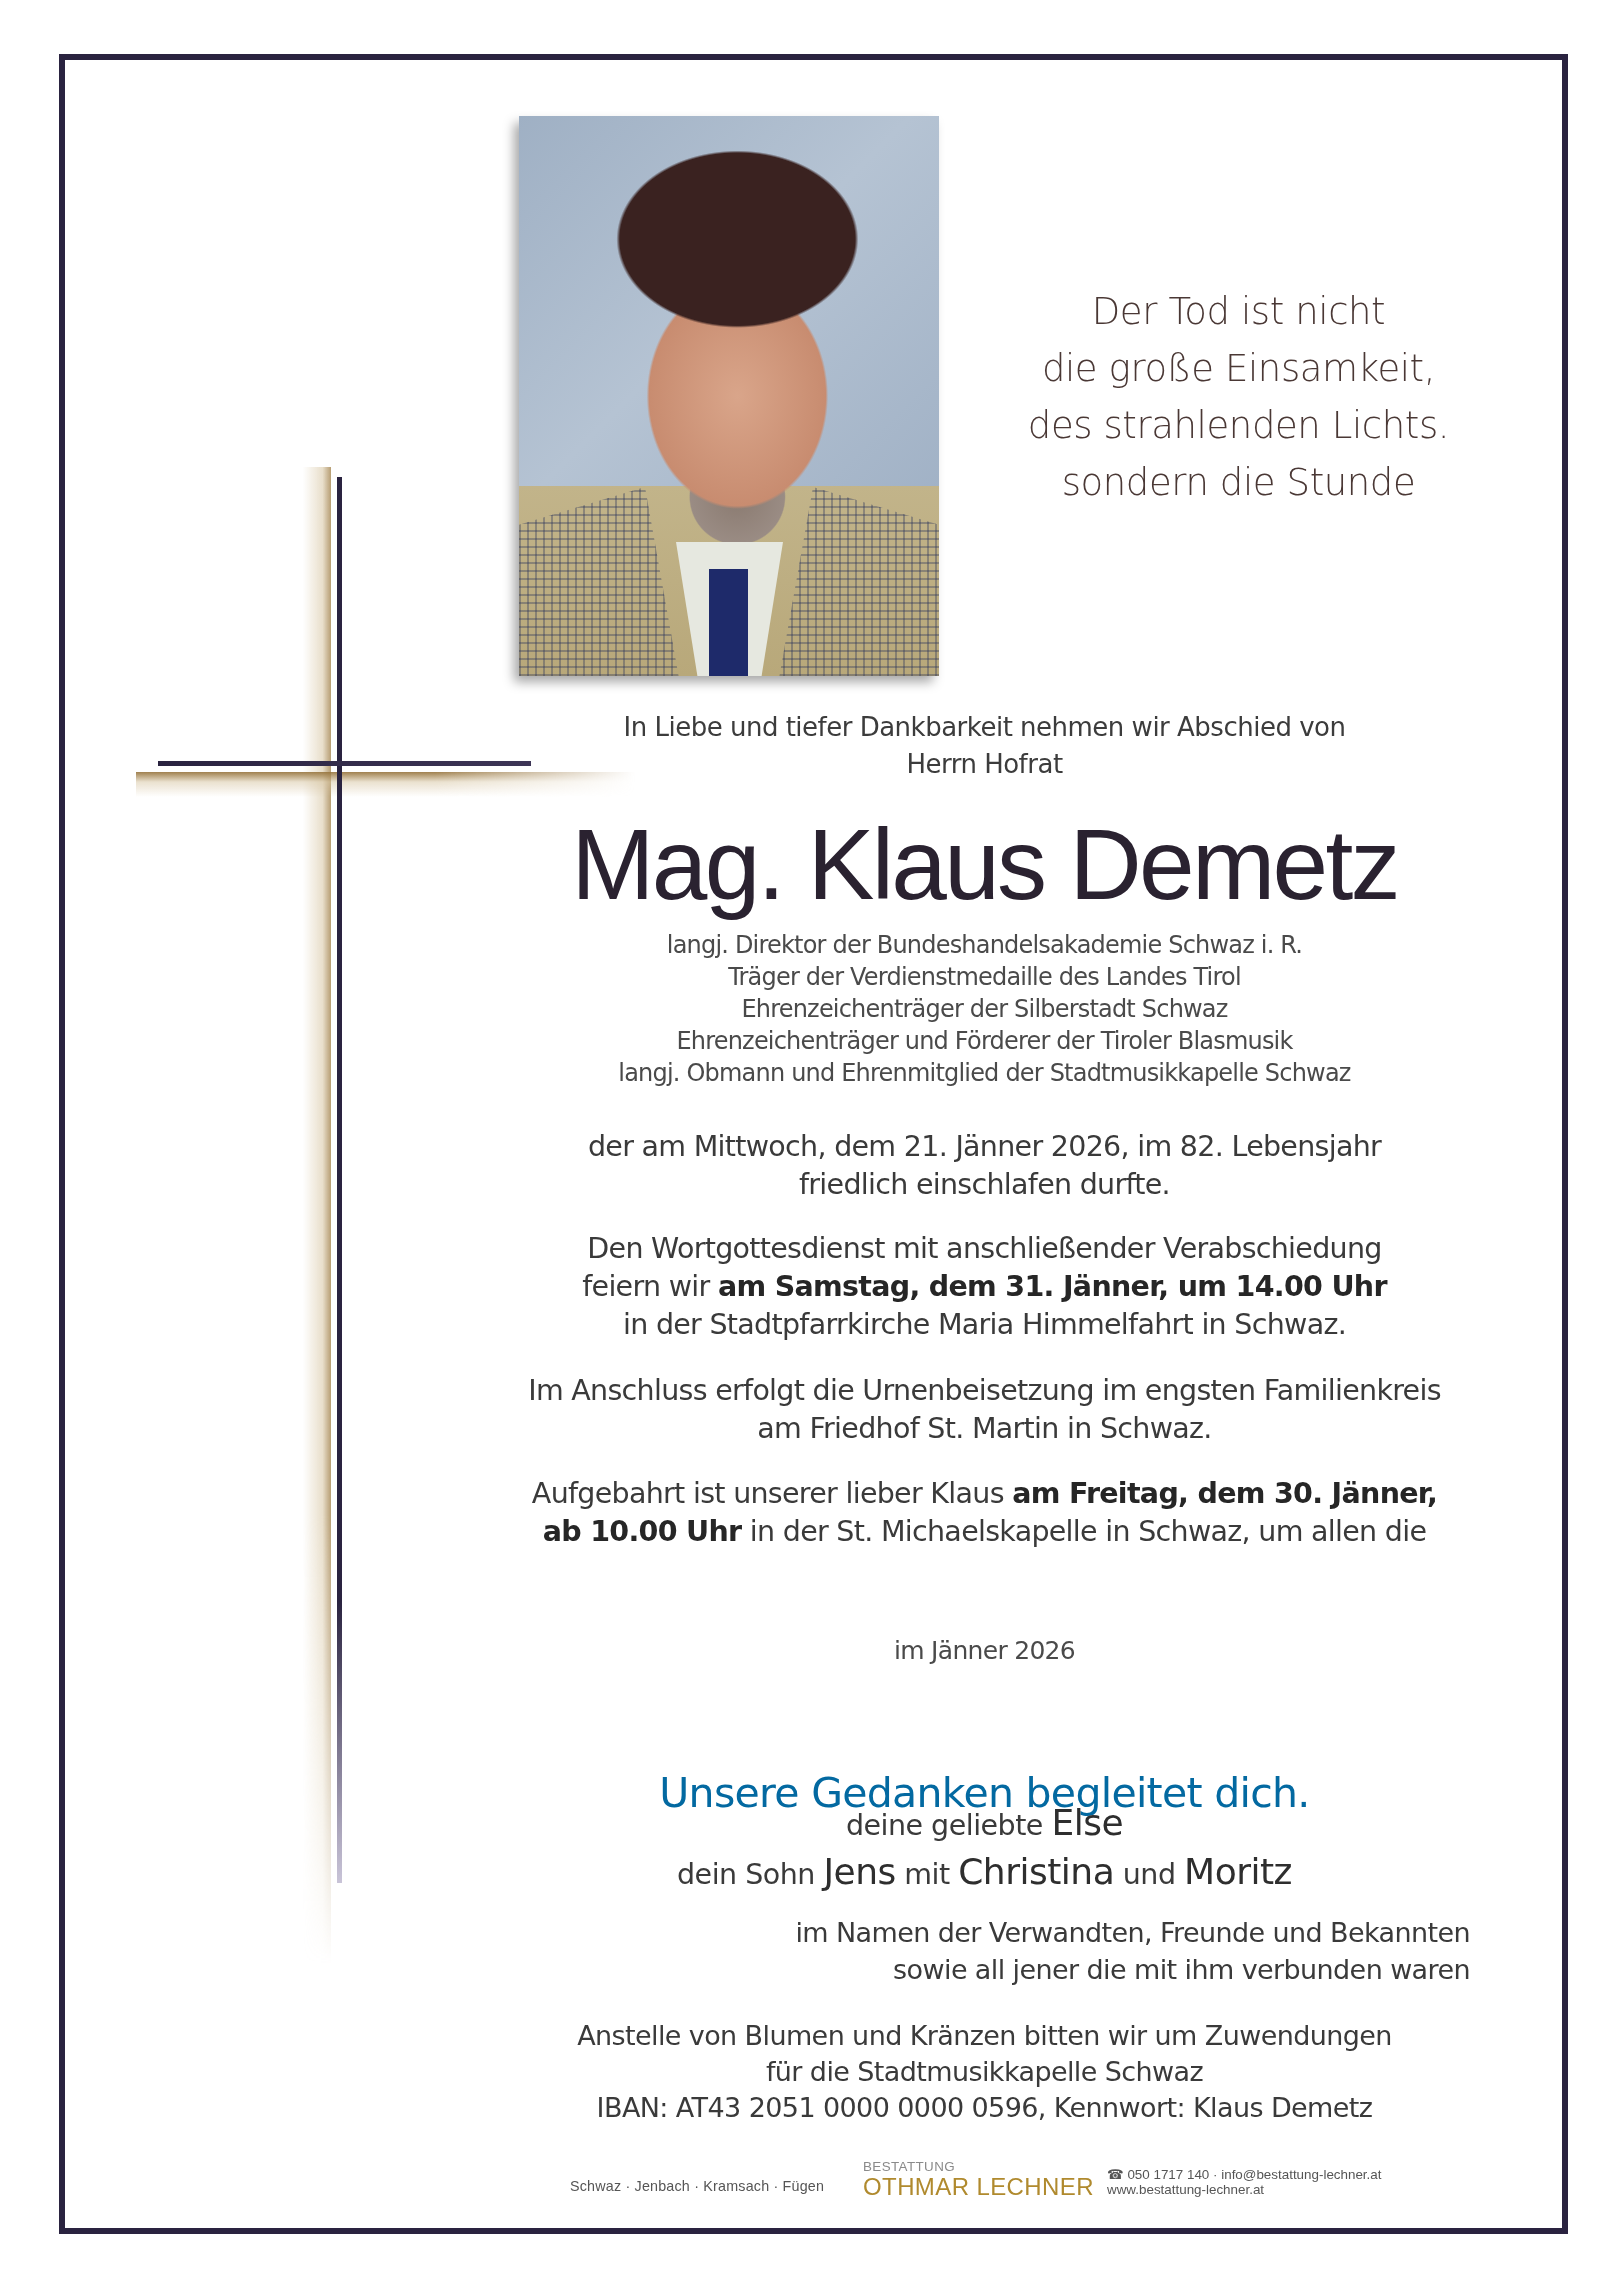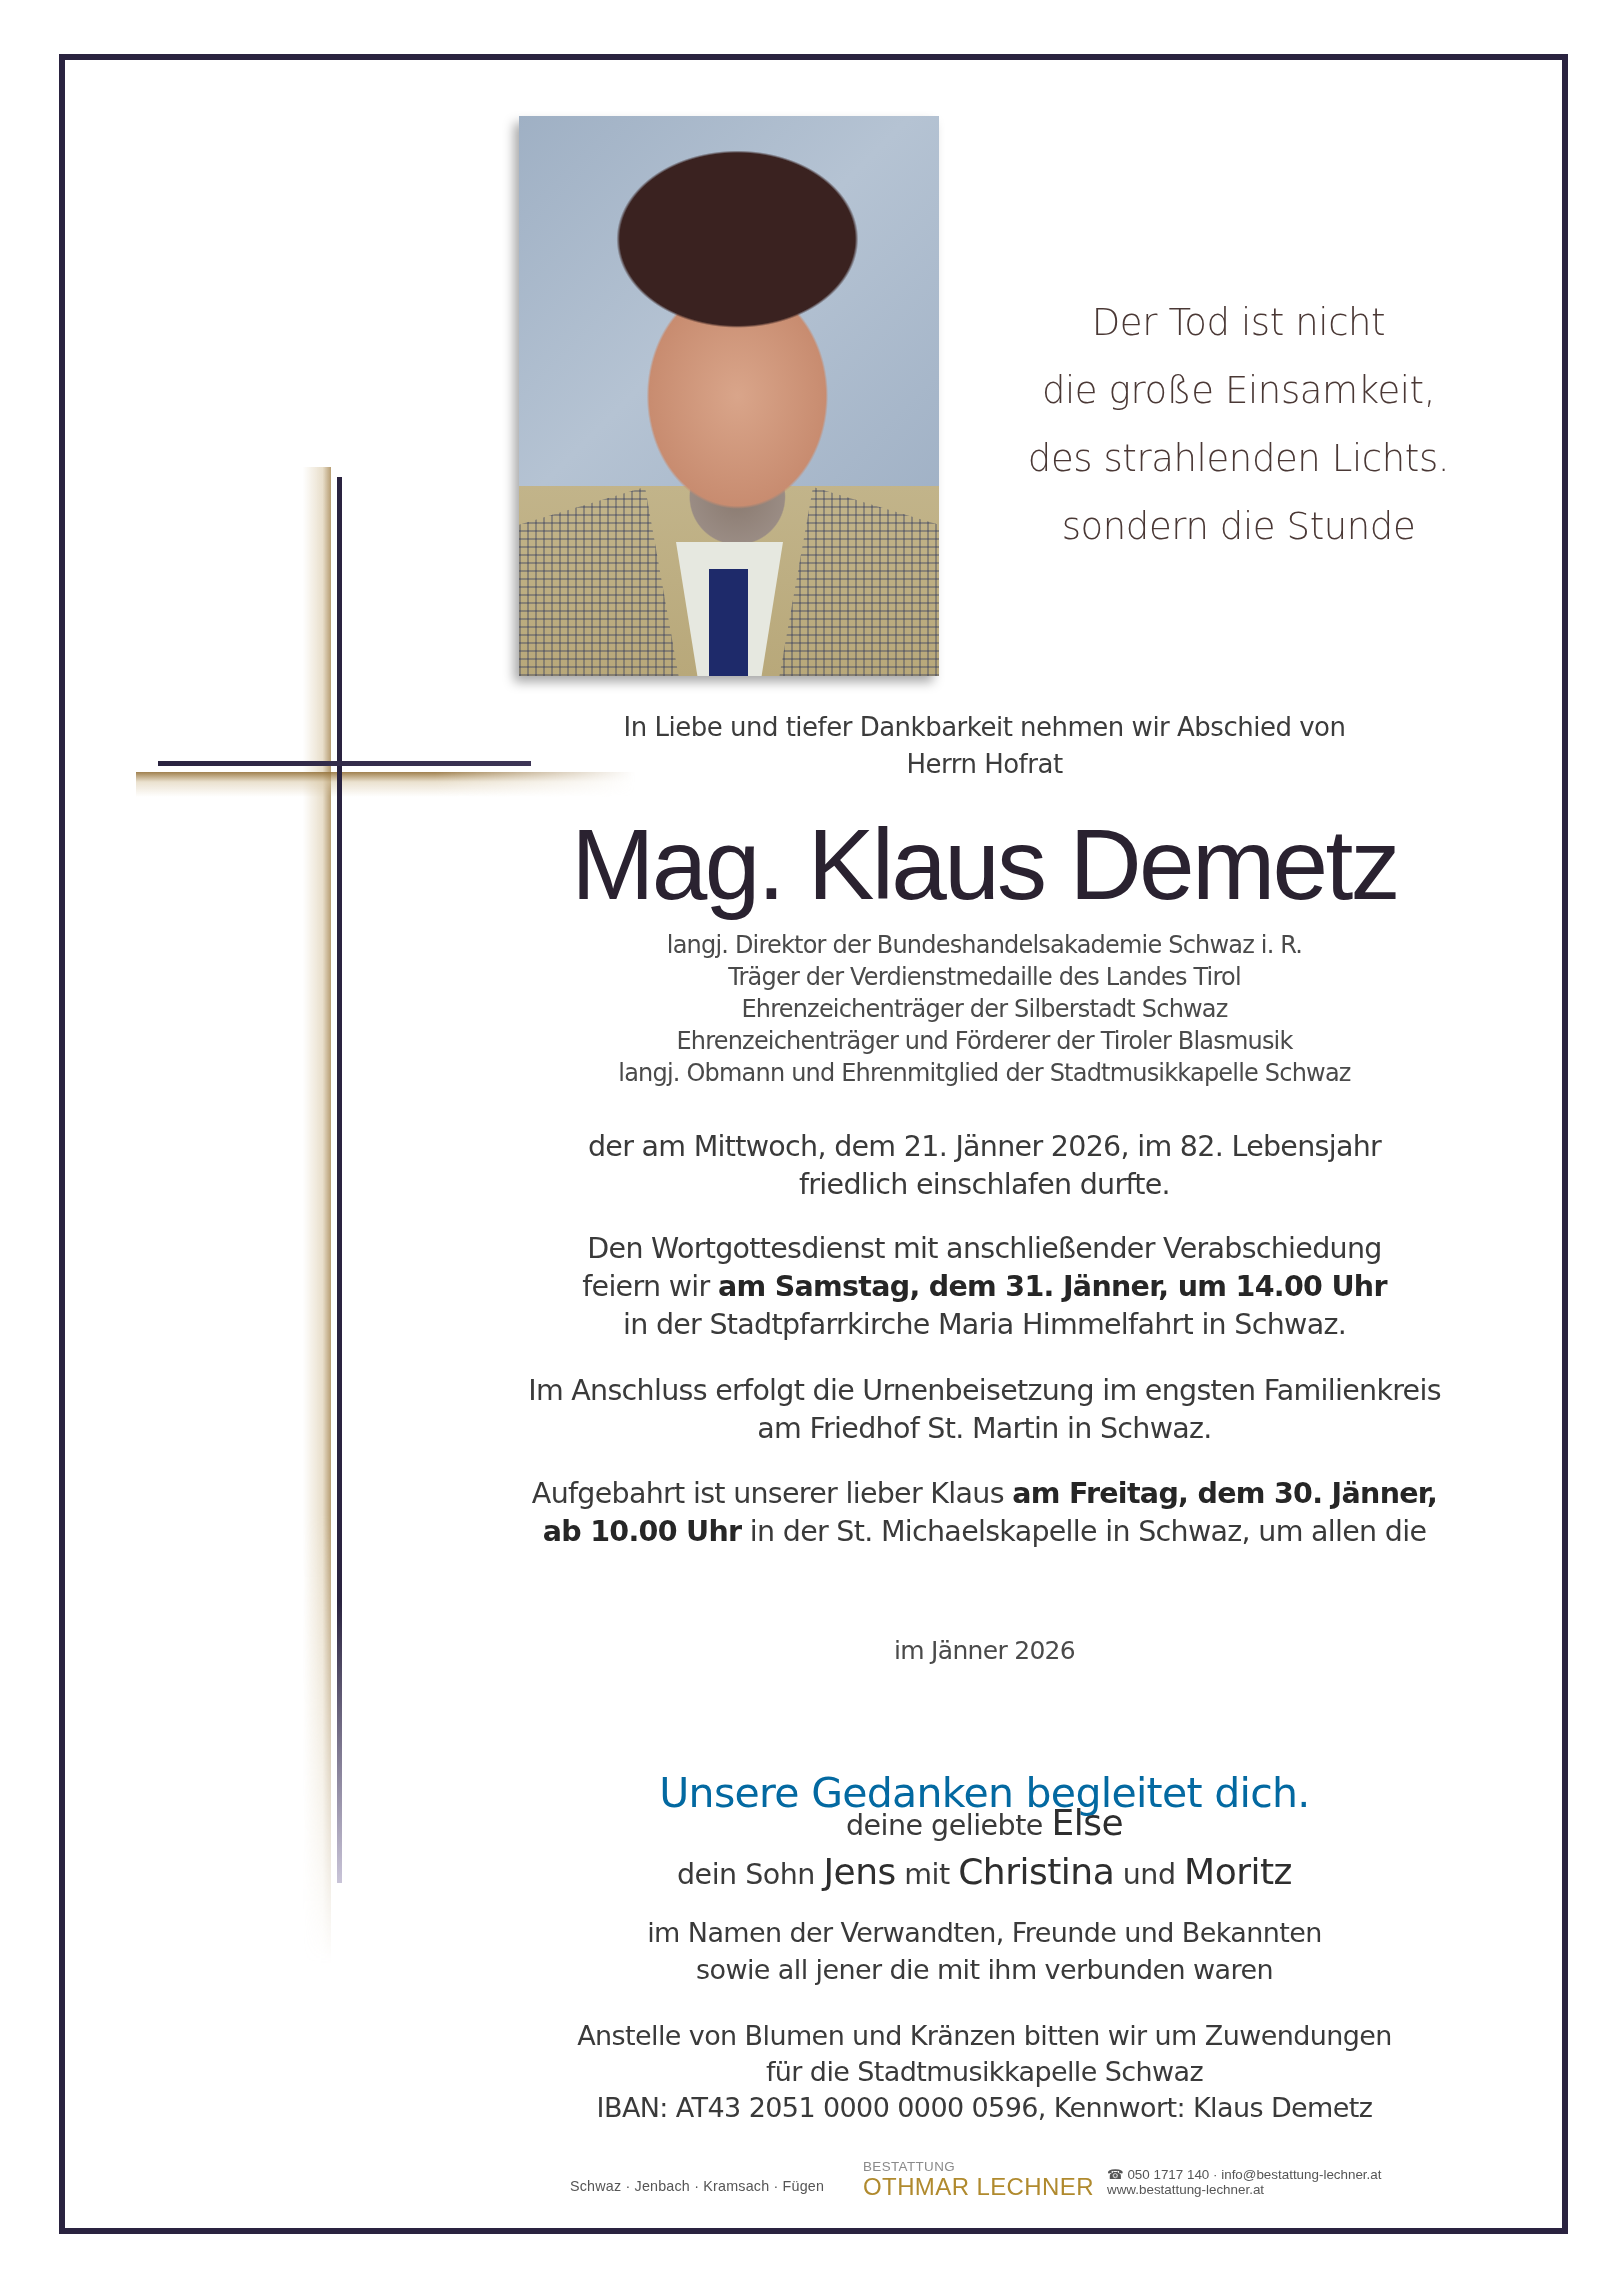--- a/index.html
+++ b/index.html
@@ -35,34 +35,34 @@
            background:#e6e8e0; clip-path:polygon(0 0, 100% 0, 80% 100%, 20% 100%); }
   .photo .jacket-check { position:absolute; left:0; right:0; bottom:0; height:189px;
            background-image:
              repeating-linear-gradient(0deg, rgba(40,50,90,0.35) 0 1.8px, transparent 1.8px 8px),
              repeating-linear-gradient(90deg, rgba(40,50,90,0.35) 0 1.8px, transparent 1.8px 8px);
            clip-path:polygon(0 20%, 30% 0, 38% 100%, 0 100%, 0 20%, 62% 100%, 70% 0, 100% 20%, 100% 100%, 62% 100%); }
   
   .quote { position:absolute; left:998px; top:283px; width:481px; text-align:center;
            color:#4a3835; font-size:37px; line-height:57px; letter-spacing:-0.4px;
            font-family:"DejaVu Sans", sans-serif; font-weight:300; }
-  .quote div { white-space:nowrap;margin-top:11px; }
+  .quote div { white-space:nowrap; }
   
   .col { position:absolute; left:499px; width:971px; text-align:center; }
   .intro { top:709px; color:#3c3c3c; font-size:26px; line-height:37px; letter-spacing:-0.5px; }
   .name { top:806px; color:#2a2230; font-size:100px; line-height:116px; letter-spacing:-2.7px;
           font-family:"Liberation Sans", sans-serif; font-weight:normal; }
   .titles { top:929px; color:#4a4a4a; font-size:24px; line-height:32px; letter-spacing:-0.8px; }
   .body-p { color:#3a3a3a; font-size:28.5px; line-height:38px; letter-spacing:-0.7px; }
   .p1 { top:1128px; } .p2 { top:1230px; } .p3 { top:1372px; } .p4 { top:1475px; }
   .place { top:1633px; color:#4a4a4a; font-size:25px; line-height:36px; letter-spacing:-0.7px; }
   .farewell { top:1720px; color:#0369a1; font-size:41px; line-height:53px; letter-spacing:-0.7px;margin-top:47px; }
   .family { top:1800px; color:#3a3a3a; font-size:28.5px; line-height:46px; letter-spacing:-0.5px; }
   .family .nm { font-size:36px; color:#2e2e2e; }
-  .relatives { top:1914px; color:#3a3a3a; font-size:27px; line-height:37px; letter-spacing:-0.6px; }
+  .relatives { top:1914px; color:#3a3a3a; font-size:27px; line-height:37px; letter-spacing:-0.6px;text-align:right; }
   .donation { top:2018px; color:#3a3a3a; font-size:27px; line-height:36px; letter-spacing:-0.6px; }
   .em { color:#262626; font-weight:600; }
   
   .footer-loc { position:absolute; left:570px; top:2178px; font-size:14.3px; color:#555; letter-spacing:0.2px;
                 font-family:"Liberation Sans", sans-serif; }
   .footer-logo { position:absolute; left:863px; top:2160px; font-family:"Liberation Sans", sans-serif; }
   .footer-logo .small { font-size:13.4px; color:#8a8a8a; letter-spacing:0.4px; line-height:14.3px; }
   .footer-logo .big { font-size:24px; color:#b08a2e; line-height:25px; letter-spacing:0.4px; }
   .footer-contact { position:absolute; left:1107px; top:2167px; font-size:13.4px; color:#555; line-height:15px;
                     font-family:"Liberation Sans", sans-serif; }

